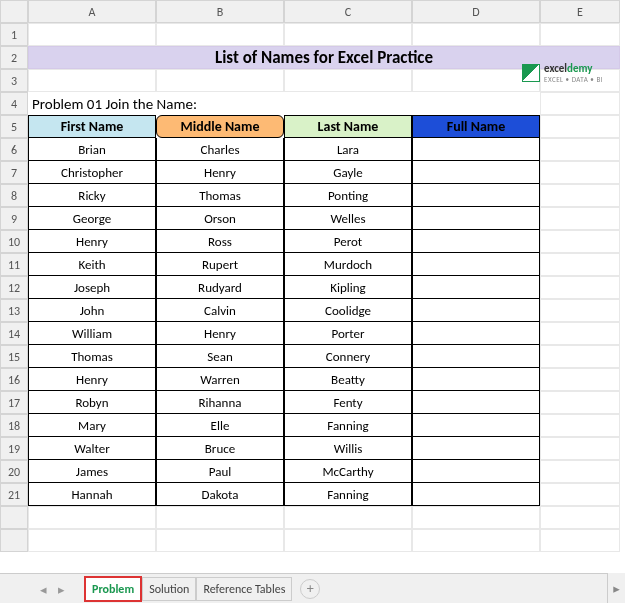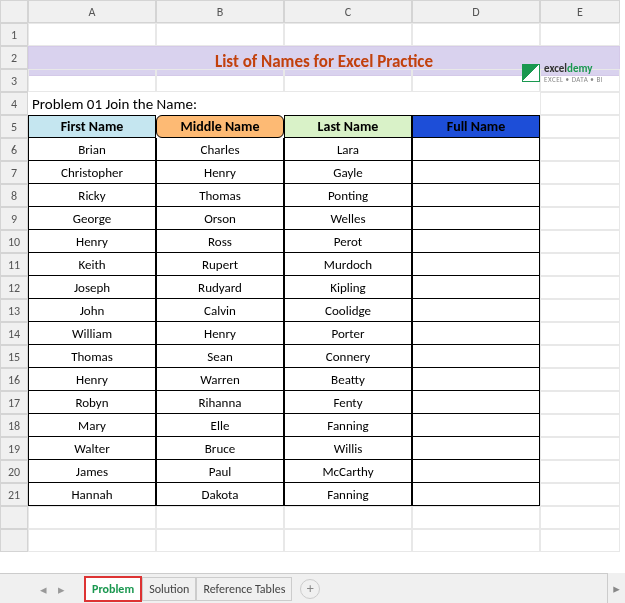--- a/index.html
+++ b/index.html
@@ -29,22 +29,22 @@
     .title-row {
       grid-column: 2 / 7;
       grid-row: 3;
       background: #d9d2ee;
       border: 1px solid #d4c9e8;
       display: flex;
       align-items: center;
       justify-content: center;
       font-weight: bold;
       font-size: 17px;
-      color: #c2410c;
-      height: 30px;
+      color: #000000;
+      height: 23px;
     }
     .problem-label {
       grid-column: 2 / 5;
       grid-row: 5;
       font-weight: normal;
       font-size: 15px;
       display: flex;
       align-items: center;
       padding-left: 4px;
     }

